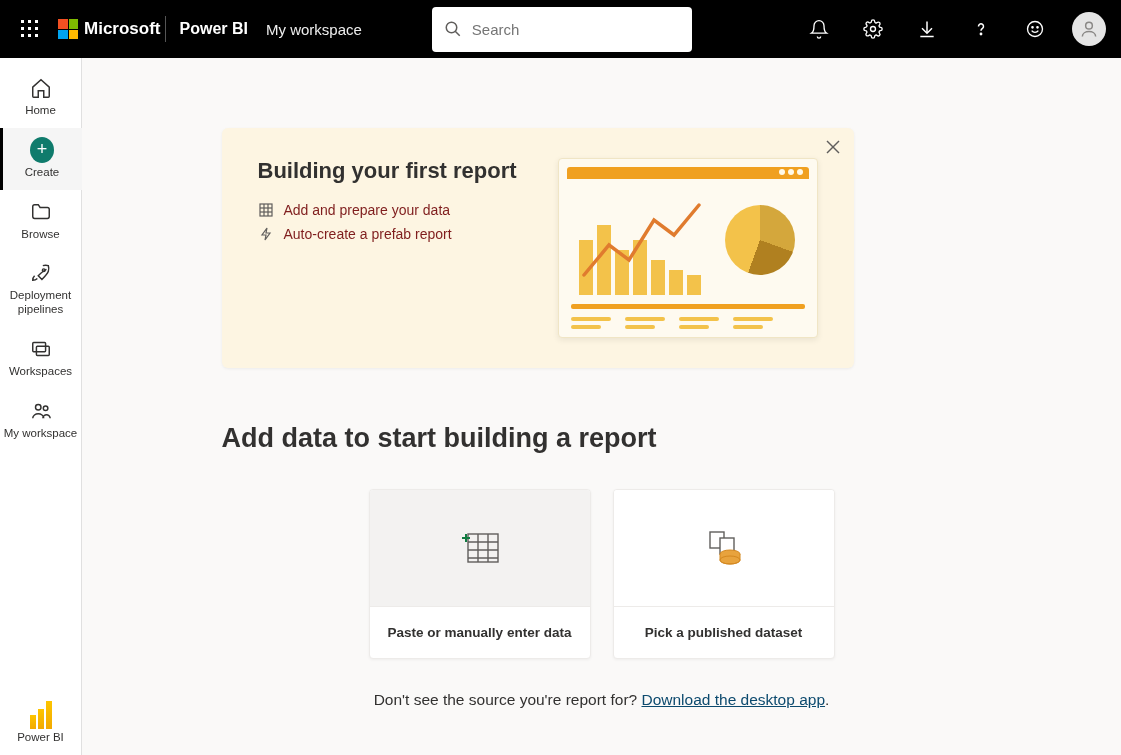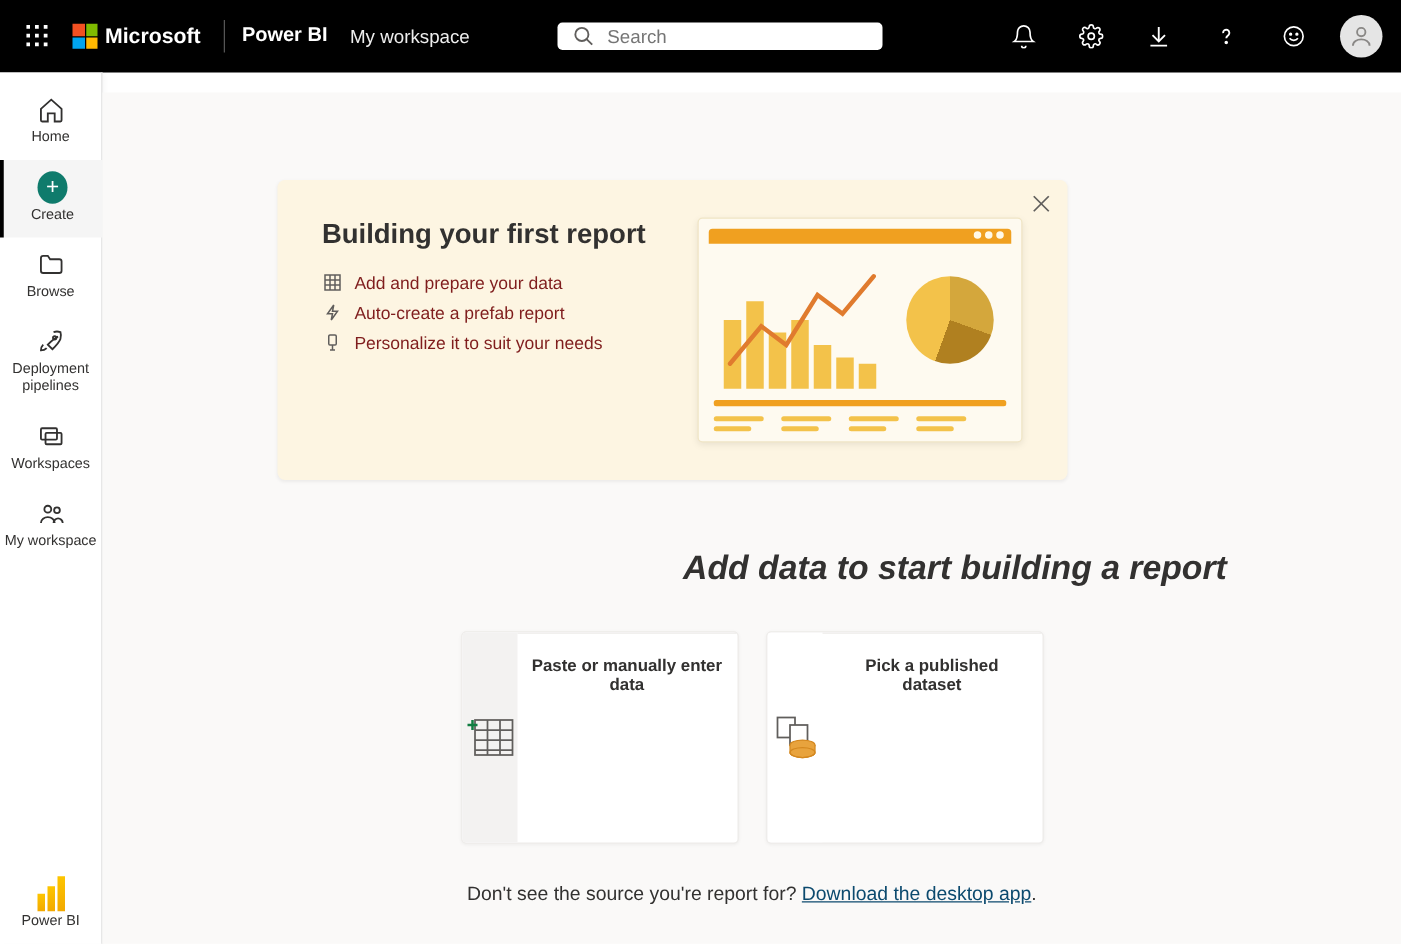--- a/index.html
+++ b/index.html
@@ -1,50 +1,50 @@
 <!DOCTYPE html>
 <html><head>
 <meta charset="utf-8">
 <style>
 * { margin: 0; padding: 0; box-sizing: border-box; font-family: 'Segoe UI', Tahoma, sans-serif; }
 body { width: 1121px; height: 755px; overflow: hidden; background: #fff; }
 
 
 .header { height: 58px; background: #000; display: flex; align-items: center; color: #fff; padding: 0 12px; }
 .app-launcher { width: 36px; height: 36px; display: flex; align-items: center; justify-content: center; cursor: pointer; margin-right: 10px; }
-.ms-logo { display: flex; align-items: flex-end; gap: 6px; margin-right: 14px; }
+.ms-logo { display: flex; align-items: flex-end; gap: 6px; }
 .ms-squares { width: 20px; height: 20px; display: grid; grid-template-columns: 1fr 1fr; grid-template-rows: 1fr 1fr; gap: 1px; }
 .ms-squares div:nth-child(1){background:#f25022;} .ms-squares div:nth-child(2){background:#7fba00;}
 .ms-squares div:nth-child(3){background:#00a4ef;} .ms-squares div:nth-child(4){background:#ffb900;}
 .ms-text { font-size: 17px; font-weight: 600; }
 .divider-v { width: 1px; height: 26px; background: #555; margin: 0 14px 0 4px; }
 .product { font-size: 16px; font-weight: 600; margin-right: 18px; }
 .breadcrumb { font-size: 15px; color: #eee; }
 .search-wrap { margin-left: 70px; }
-.search { width: 260px; height: 22px; background: #fff; border-radius: 4px; display: flex; align-items: center; padding: 0 12px; gap: 10px; }
+.search { width: 260px; height: 45px; background: #fff; border-radius: 4px; display: flex; align-items: center; padding: 0 12px; gap: 10px; }
 .search input { border: none; outline: none; font-size: 15px; flex: 1; background: transparent; }
 .hdr-icons { margin-left: auto; display: flex; align-items: center; gap: 14px; }
 .hdr-btn { width: 40px; height: 40px; display: flex; align-items: center; justify-content: center; cursor: pointer; border-radius: 4px; }
 .avatar { width: 34px; height: 34px; border-radius: 50%; background: #e5e5e5; display: flex; align-items: center; justify-content: center; }
 
 
 .sidebar { position: absolute; top: 58px; left: 0; width: 82px; height: calc(755px - 58px); background: #fff; border-right: 1px solid #e0e0e0; box-shadow: 2px 0 4px rgba(0,0,0,0.04); display: flex; flex-direction: column; align-items: center; padding-top: 8px; }
 .nav-item { width: 82px; display: flex; flex-direction: column; align-items: center; padding: 10px 4px; cursor: pointer; font-size: 11.5px; color: #323130; text-align: center; line-height: 1.2; gap: 4px; }
 .nav-item.active { border-left: 3px solid #000; background: #f5f5f5; }
 .nav-item .icon { width: 24px; height: 24px; display: flex; align-items: center; justify-content: center; }
 .nav-create-circle { width: 26px; height: 26px; border-radius: 50%; background: #0f7b6c; display: flex; align-items: center; justify-content: center; color: #fff; font-size: 18px; font-weight: 300; }
 .nav-spacer { flex: 1; }
 .pbi-logo { width: 22px; height: 28px; position: relative; }
 .pbi-bar { position: absolute; bottom: 0; background: linear-gradient(180deg,#fdc500,#f2a900); }
 .pbi-b1 { left: 0; width: 6px; height: 14px; }
 .pbi-b2 { left: 8px; width: 6px; height: 20px; }
 .pbi-b3 { left: 16px; width: 6px; height: 28px; }
 
 
-.main { position: absolute; top: 58px; left: 82px; right: 0; bottom: 0; background: #faf9f8; overflow: auto; padding: 0; margin-top: 16px; }
+.main { position: absolute; top: 58px; left: 82px; right: 0; bottom: 0; background: #faf9f8; overflow: auto; padding: 0; }
 .content { max-width: 760px; margin: 0 auto; padding-top: 70px; }
 
 .banner { background: #fdf5e2; border-radius: 6px; padding: 30px 36px; display: flex; gap: 30px; position: relative; box-shadow: 0 1px 3px rgba(0,0,0,0.06); margin: 0 60px 0 0; width: 632px;}
 .banner-close { position: absolute; top: 12px; right: 14px; cursor: pointer; color: #605e5c; }
 .banner-left { flex: 1; }
 .banner-title { font-size: 22px; font-weight: 600; color: #323130; margin-bottom: 18px; }
 .banner-steps { display: flex; flex-direction: column; gap: 8px; }
 .banner-step { display: flex; align-items: center; gap: 10px; font-size: 14px; color: #7f1d1d; }
 .banner-step .sicon { width: 16px; height: 16px; display: flex; align-items: center; justify-content: center; color: #605e5c; }
 .banner-illus { width: 260px; height: 180px; background: #fefaf0; border: 1px solid #f0e5c5; border-radius: 4px; position: relative; padding: 8px; box-shadow: 0 2px 6px rgba(0,0,0,0.08); }
@@ -55,24 +55,24 @@
 .illus-chart { position: relative; width: 130px; height: 100px; }
 .illus-bar { position: absolute; bottom: 0; width: 14px; background: #f3c24a; }
 .illus-line { position: absolute; top: 0; left: 0; }
 .illus-pie { width: 70px; height: 70px; border-radius: 50%; background: conic-gradient(#d4a73c 0 110deg, #b08020 110deg 200deg, #f3c24a 200deg 360deg); margin-bottom: 20px; }
 .illus-lines { position: absolute; bottom: 8px; left: 12px; right: 12px; }
 .illus-hr { height: 5px; background: #f0a020; border-radius: 2px; margin-bottom: 8px; }
 .illus-small-lines { display: flex; gap: 14px; }
 .illus-col { display: flex; flex-direction: column; gap: 4px; }
 .illus-sl { height: 4px; background: #f3c24a; border-radius: 2px; }
 
-.section-title { text-align: right; font-size: 27px; font-weight: 600; color: #323130; margin: 55px 0 35px; font-style: italic; }
+.section-title { text-align: left; font-size: 27px; font-weight: 600; color: #323130; margin: 55px 0 35px; }
 
 .cards { display: flex; gap: 22px; justify-content: center; }
-.card { width: 222px; height: 170px; background: #fff; border: 1px solid #edebe9; border-radius: 4px; box-shadow: 0 1px 3px rgba(0,0,0,0.05); display: flex; flex-direction: row; cursor: pointer; overflow: hidden; }
+.card { width: 222px; height: 170px; background: #fff; border: 1px solid #edebe9; border-radius: 4px; box-shadow: 0 1px 3px rgba(0,0,0,0.05); display: flex; flex-direction: column; cursor: pointer; overflow: hidden; }
 .card-visual { flex: 1; display: flex; align-items: center; justify-content: center; background: #fff; }
 .card.hover .card-visual { background: #f3f2f1; }
 .card-label { padding: 18px 10px; text-align: center; font-size: 13.5px; font-weight: 600; color: #323130; border-top: 1px solid #edebe9; }
 
 .footer-text { text-align: center; margin-top: 32px; font-size: 15.5px; color: #323130; }
 .footer-text a { color: #0c4a6e; text-decoration: underline; }
 
 svg { display: block; }
 </style>
 </head>
@@ -249,29 +249,20 @@
               </span>
             <span>Add and prepare your data</span>
           </div>
           <div class="banner-step">
             <span class="sicon">
                 <svg width="14" height="14" viewBox="0 0 14 14" fill="none" stroke="#605e5c" stroke-width="1.2">
                   <path d="M8 1L3 8h4l-1 5 5-7H7z"></path>
                 </svg>
               </span>
             <span>Auto-create a prefab report</span>
-          </div>
-          <div class="banner-step">
-            <span class="sicon">
-                <svg width="14" height="14" viewBox="0 0 14 14" fill="none" stroke="#605e5c" stroke-width="1.2">
-                  <rect x="4" y="1" width="6" height="8" rx="1"></rect>
-                  <path d="M7 9v4M5 13h4"></path>
-                </svg>
-              </span>
-            <span>Personalize it to suit your needs</span>
           </div>
         </div>
       </div>
       <div class="banner-illus">
         <div class="illus-top">
             <div class="illus-dots">
               <span></span>
               <span></span>
               <span></span>
             </div>

